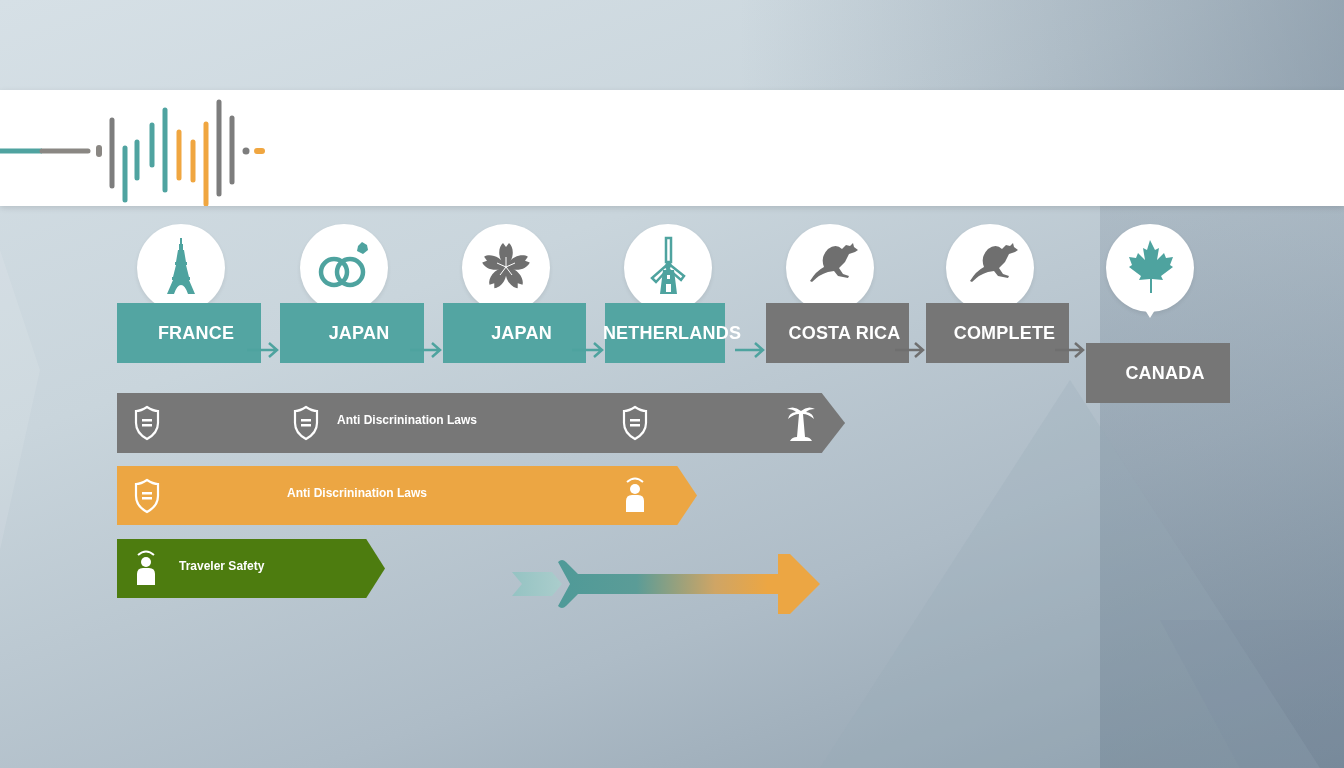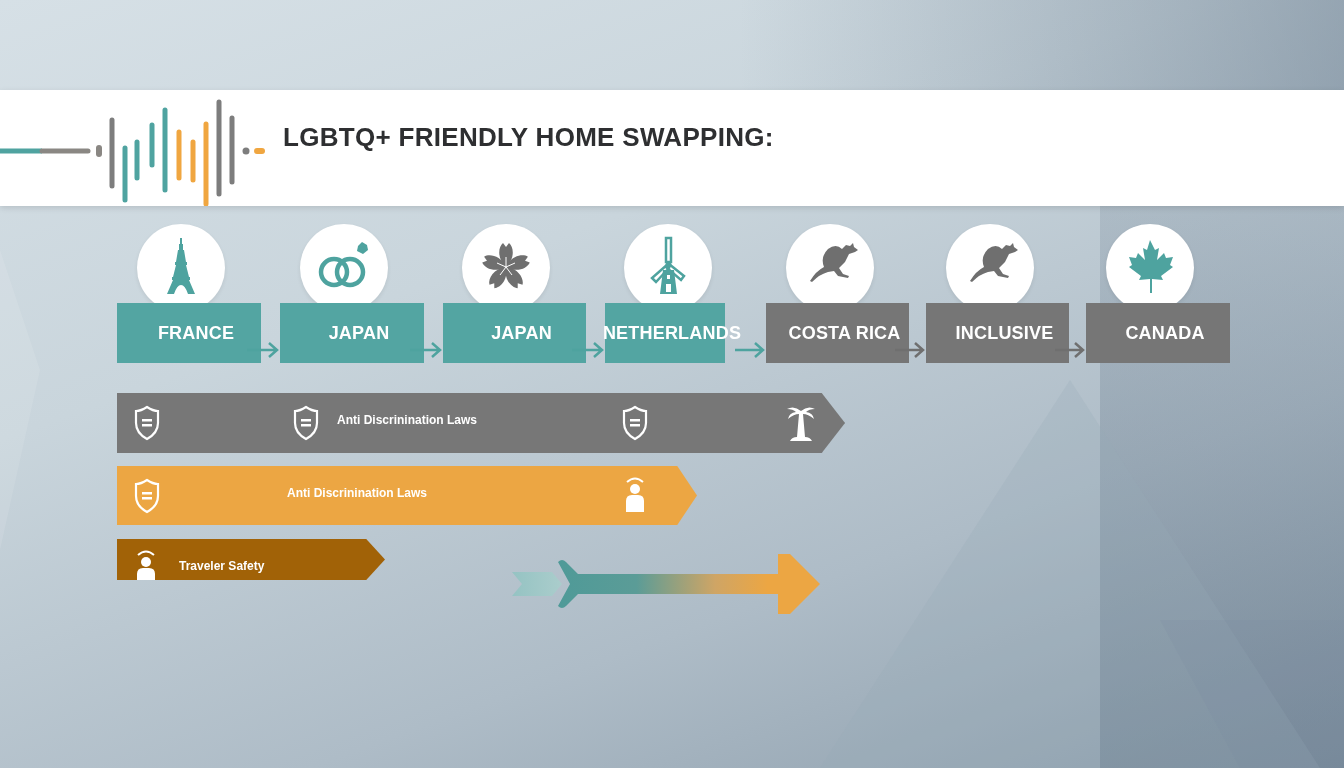--- a/index.html
+++ b/index.html
@@ -23,21 +23,21 @@
   .pin svg{position:absolute;left:14px;top:12px;width:60px;height:60px;}
 
   .country{position:absolute;top:303px;height:60px;color:#ffffff;font-weight:bold;font-size:18px;display:flex;align-items:center;justify-content:center;letter-spacing:.2px;padding-left:14px;}
   .teal{background:#53a5a2;}
   .gray{background:#767676;}
   .conn{position:absolute;top:340px;height:20px;}
 
   .bar{position:absolute;color:#ffffff;display:flex;align-items:center;}
   .bar-gray{left:117px;top:393px;width:728px;height:60px;background:#777777;clip-path:polygon(0 0,96.8% 0,100% 50%,96.8% 100%,0 100%);box-shadow:0 3px 6px rgba(0,0,0,.2);}
   .bar-orange{left:117px;top:466px;width:580px;height:59px;background:#eca643;clip-path:polygon(0 0,96.6% 0,100% 50%,96.6% 100%,0 100%);}
-  .bar-yellow{left:117px;top:539px;width:268px;height:41px;background:#a16207;clip-path:polygon(0 0,93% 0,100% 50%,93% 100%,0 100%);}
+  .bar-yellow{left:117px;top:539px;width:268px;height:59px;background:#4d7c0f;clip-path:polygon(0 0,93% 0,100% 50%,93% 100%,0 100%);}
   .bar-label{position:absolute;font-size:12px;font-weight:bold;color:#ffffff;white-space:nowrap;}
   .ico{position:absolute;}
 
   .grad-arrow{position:absolute;left:512px;top:552px;width:310px;height:64px;}
 </style>
 </head>
 <body>
 
 <div class="bg-facet f1"></div>
 <div class="bg-facet f5"></div>
@@ -56,21 +56,20 @@
     <line x1="152" y1="35" x2="152" y2="75" stroke="#4fa3a0" stroke-width="5" stroke-linecap="round"></line>
     <line x1="165" y1="20" x2="165" y2="100" stroke="#4fa3a0" stroke-width="5" stroke-linecap="round"></line>
     <line x1="179" y1="42" x2="179" y2="88" stroke="#f0a640" stroke-width="5" stroke-linecap="round"></line>
     <line x1="193" y1="52" x2="193" y2="90" stroke="#f0a640" stroke-width="5" stroke-linecap="round"></line>
     <line x1="206" y1="34" x2="206" y2="114" stroke="#f0a640" stroke-width="5" stroke-linecap="round"></line>
     <line x1="219" y1="12" x2="219" y2="104" stroke="#7d7d7d" stroke-width="5" stroke-linecap="round"></line>
     <line x1="232" y1="28" x2="232" y2="92" stroke="#7d7d7d" stroke-width="5" stroke-linecap="round"></line>
     <circle cx="246" cy="61" r="3.5" fill="#7d7d7d"></circle>
     <line x1="257" y1="61" x2="262" y2="61" stroke="#f0a640" stroke-width="6" stroke-linecap="round"></line>
   </svg>
-  <div class="title-line1">LGBTQ+ FRIENDLY HOME SWAPPING:</div>
 </div>
 
 <div class="pin" style="left:137px;top:224px;">
   <svg viewBox="0 0 60 60">
     <path d="M29 2 h2 v6 h1 v6 h-4 v-6 h1z M27 14 h6 l2 12 h-10z M24 26 h12 v3 h-12z M25 29 h10 l3 12 h-16z M21 41 h18 v3 h-18z M22 44 h16 l6 14 h-7 q-3 -9 -7 -9 q-4 0 -7 9 h-7z" fill="#4ea39f"></path>
   </svg>
 </div>
 <div class="pin" style="left:300px;top:224px;">
   <svg viewBox="0 0 60 60">
     <circle cx="20" cy="36" r="13" fill="none" stroke="#4ea39f" stroke-width="4.5"></circle>
@@ -120,22 +119,22 @@
   <svg viewBox="0 0 60 60">
     <path d="M30 4 l5 10 l4 -2 l-2 12 l7 -7 l2 5 l7 -1 l-3 8 l3 2 l-12 9 l2 4 l-11 -1 v14 h-2 v-14 l-11 1 l2 -4 l-12 -9 l3 -2 l-3 -8 l7 1 l2 -5 l7 7 l-2 -12 l4 2z" fill="#4ea39f"></path>
   </svg>
 </div>
 
 <div class="country teal" style="left:117px;width:130px;">FRANCE</div>
 <div class="country teal" style="left:280px;width:130px;">JAPAN</div>
 <div class="country teal" style="left:443px;width:129px;">JAPAN</div>
 <div class="country teal" style="left:605px;width:106px;">NETHERLANDS</div>
 <div class="country gray" style="left:766px;width:129px;">COSTA RICA</div>
-<div class="country gray" style="left:926px;width:129px;">INCLUSIVE</div>
-<div class="country gray" style="left:1086px;width:130px;">CANADA</div>
+<div class="country gray" style="left:926px;width:129px;">COMPLETE</div>
+<div class="country gray" style="left:1086px;width:130px;margin-top:40px;">CANADA</div>
 
 <svg class="conn" style="left:247px;width:33px;" viewBox="0 0 33 20">
     <path d="M0 10 H30 M22 3 L30 10 L22 17" fill="none" stroke="#4ea39f" stroke-width="2.5"></path>
   </svg>
 <svg class="conn" style="left:410px;width:33px;" viewBox="0 0 33 20">
     <path d="M0 10 H30 M22 3 L30 10 L22 17" fill="none" stroke="#4ea39f" stroke-width="2.5"></path>
   </svg>
 <svg class="conn" style="left:572px;width:33px;" viewBox="0 0 33 20">
     <path d="M0 10 H30 M22 3 L30 10 L22 17" fill="none" stroke="#4ea39f" stroke-width="2.5"></path>
   </svg>

